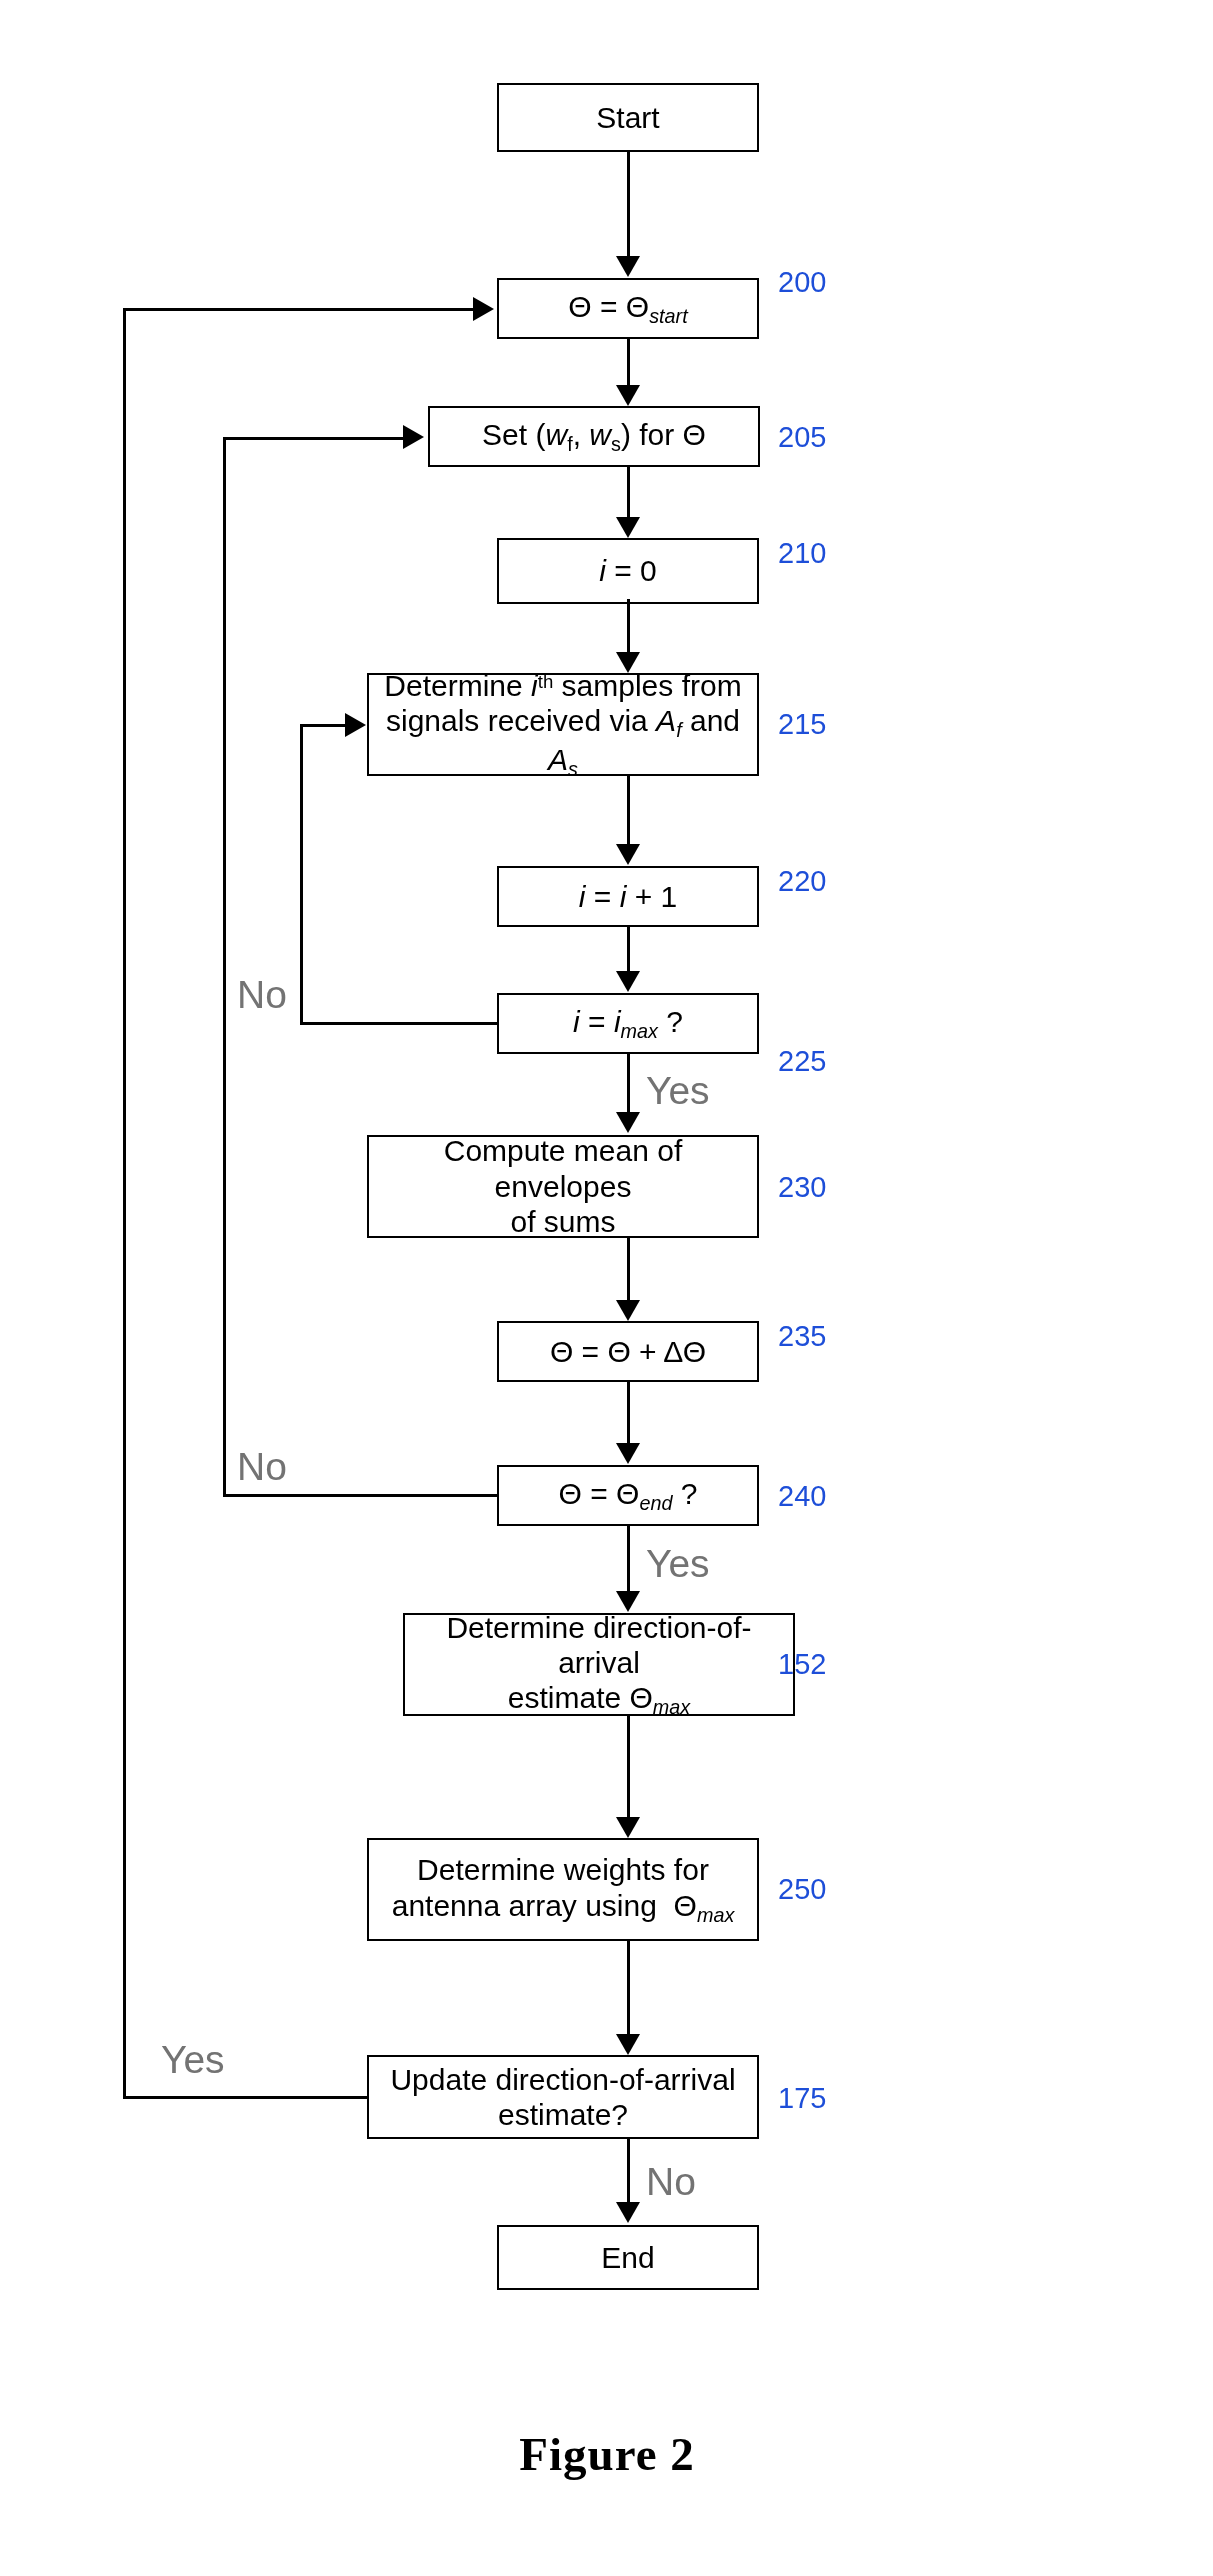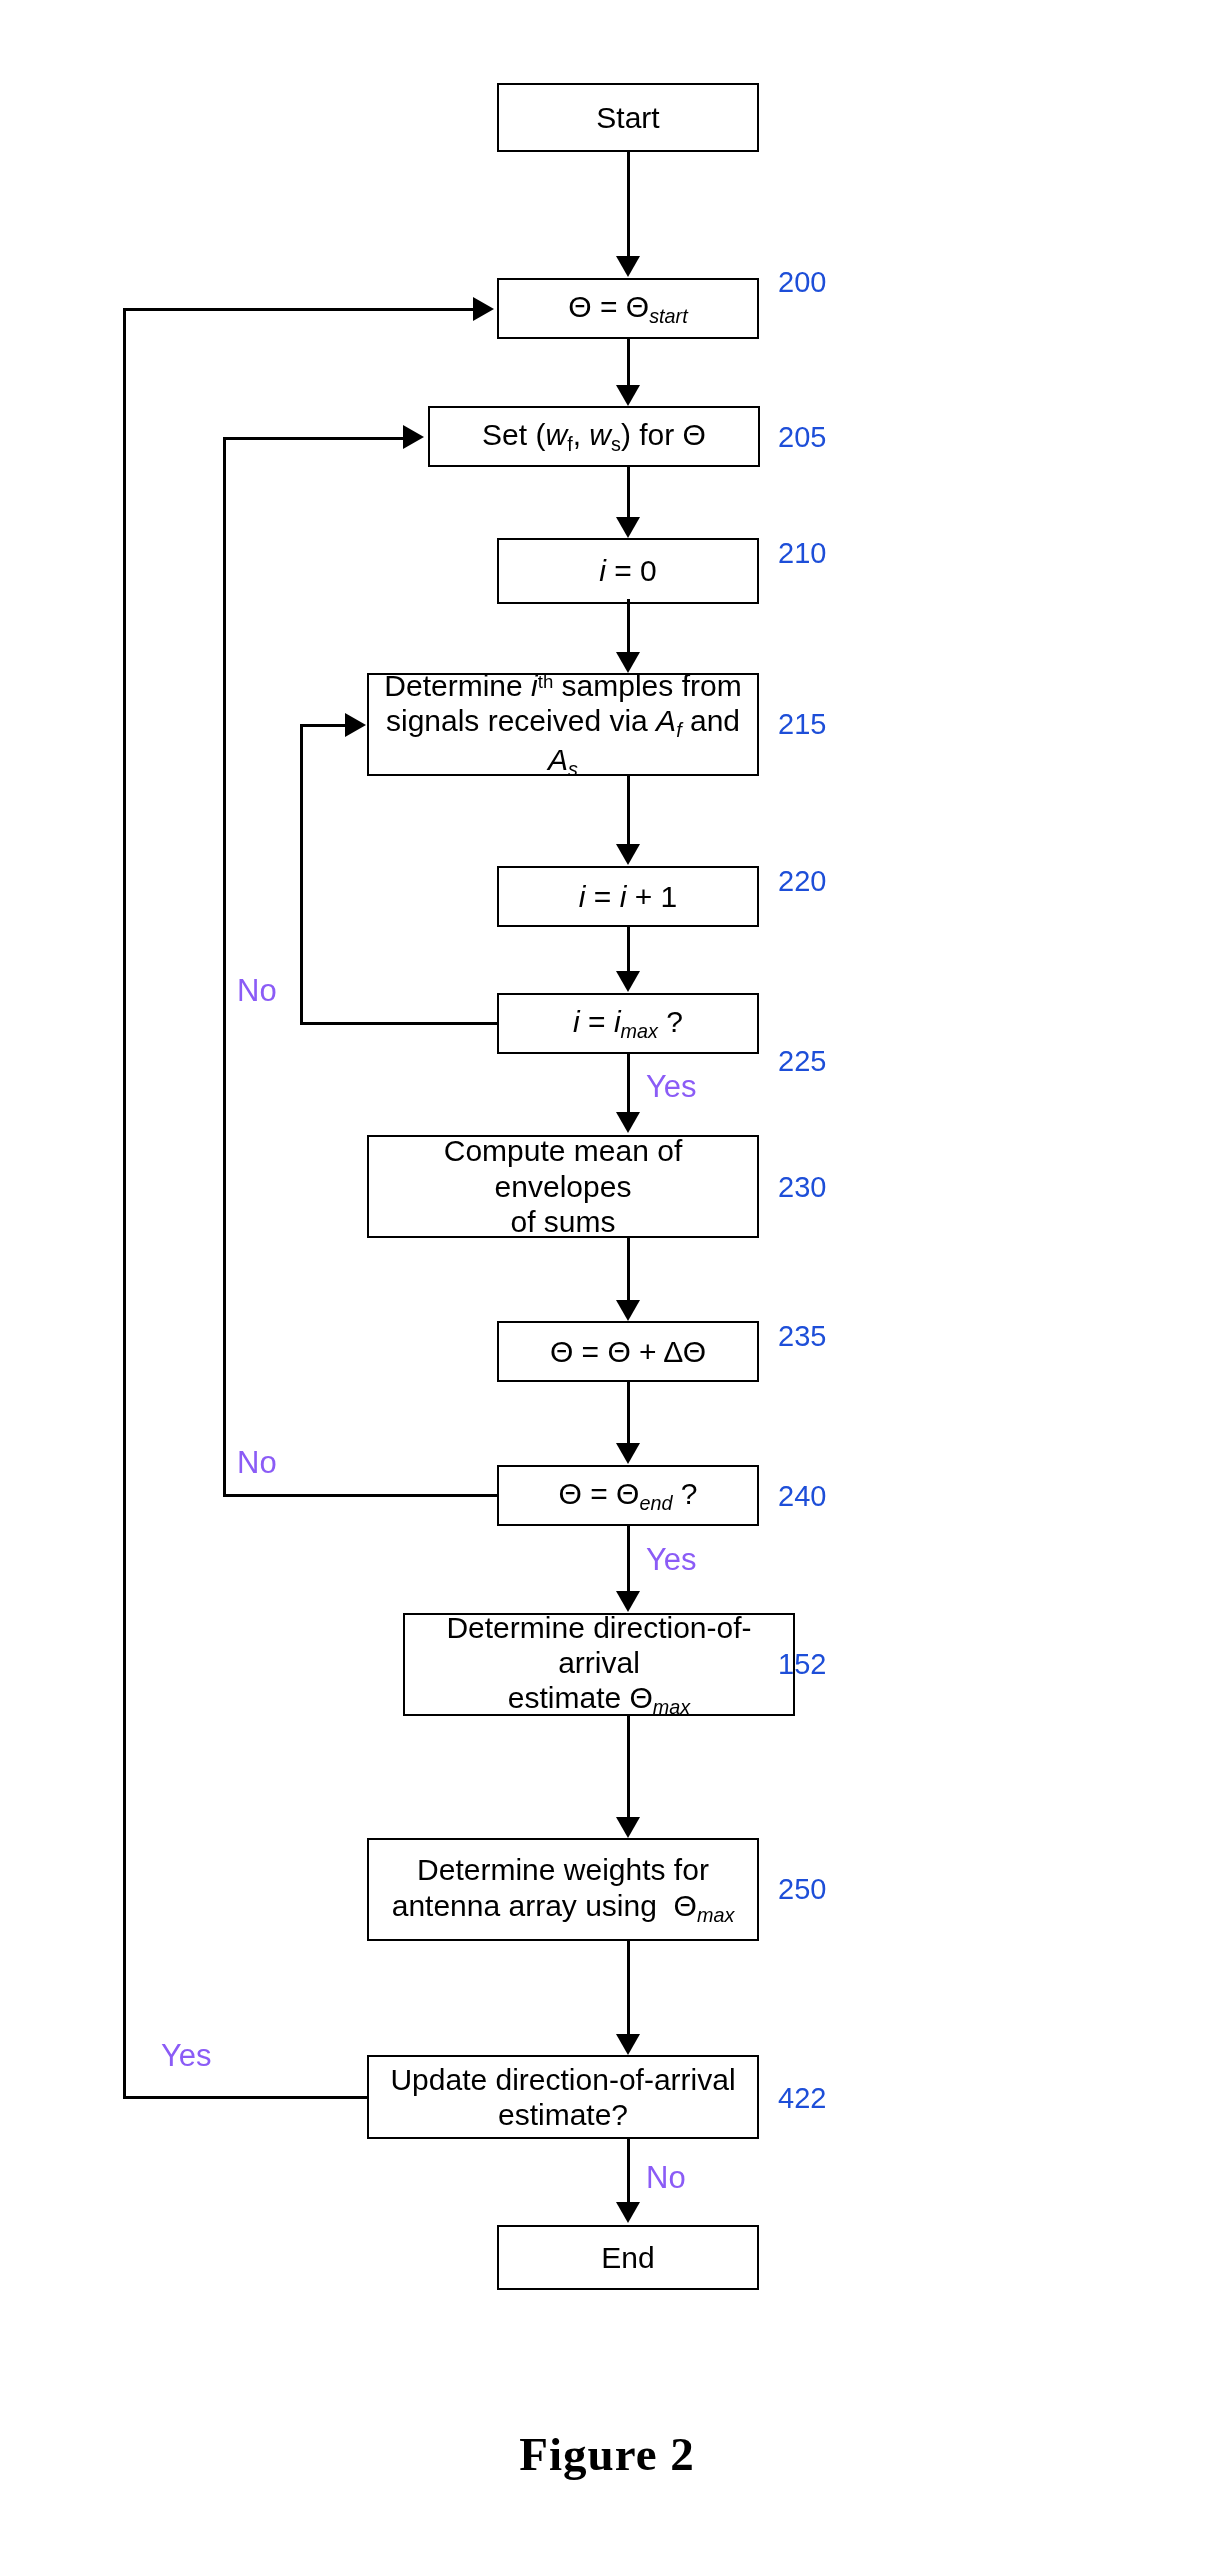--- a/index.html
+++ b/index.html
@@ -66,22 +66,22 @@
     font-family: "Liberation Sans", sans-serif;
     font-size: 29px;
     color: #1d4ed8;
     white-space: nowrap;
   }
 
   
   .edgelabel {
     position: absolute;
     font-family: "Liberation Sans", sans-serif;
-    font-size: 31px;
-    color: #8b5cf6;
+    font-size: 39px;
+    color: #737373;
     white-space: nowrap;
   }
 
   
   .vline {
     position: absolute;
     width: 2.9px;
     background: #000;
   }
   .hline {
@@ -185,21 +185,21 @@
   <div class="refnum" style="left:778px; top:421px;">205</div>
   <div class="refnum" style="left:778px; top:537px;">210</div>
   <div class="refnum" style="left:778px; top:708px;">215</div>
   <div class="refnum" style="left:778px; top:865px;">220</div>
   <div class="refnum" style="left:778px; top:1008px;margin-top:37px;">225</div>
   <div class="refnum" style="left:778px; top:1171px;">230</div>
   <div class="refnum" style="left:778px; top:1320px;">235</div>
   <div class="refnum" style="left:778px; top:1480px;">240</div>
   <div class="refnum" style="left:778px; top:1648px;">152</div>
   <div class="refnum" style="left:778px; top:1873px;">250</div>
-  <div class="refnum" style="left:778px; top:2082px;">422</div>
+  <div class="refnum" style="left:778px; top:2082px;">175</div>
 
   <div class="edgelabel" style="left:237px; top:973px;">No</div>
   <div class="edgelabel" style="left:646px; top:1069px;">Yes</div>
   <div class="edgelabel" style="left:237px; top:1445px;">No</div>
   <div class="edgelabel" style="left:646px; top:1542px;">Yes</div>
   <div class="edgelabel" style="left:161px; top:2038px;">Yes</div>
   <div class="edgelabel" style="left:646px; top:2160px;">No</div>
 
   <div class="vline" style="left:627px; top:152px; height:106px;"></div>
   <div class="arrow-down" style="left:616px; top:256px;"></div>

